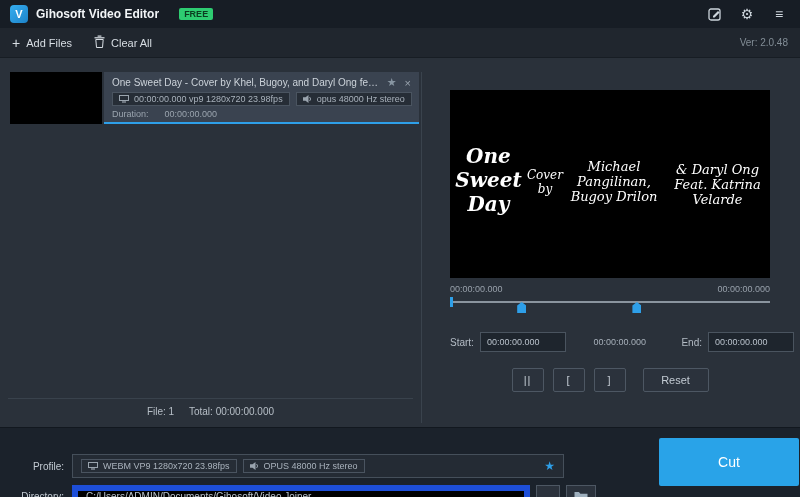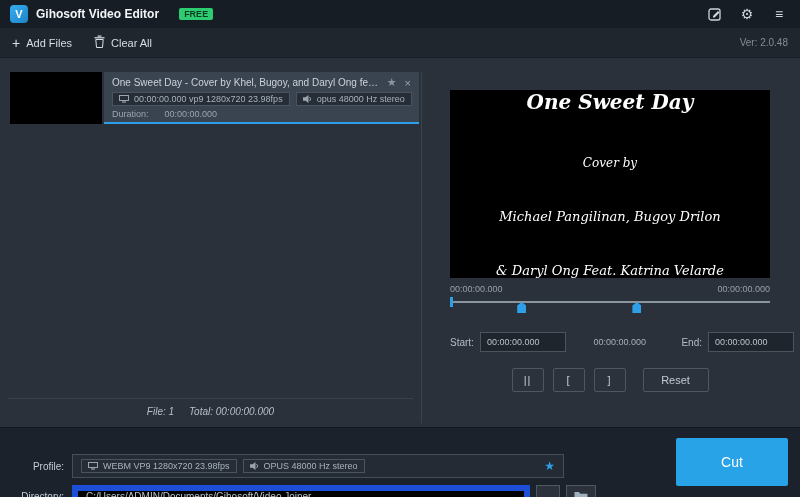--- a/index.html
+++ b/index.html
@@ -30,26 +30,26 @@
   .file-card { flex:1; margin-left:2px; background:#3a4350; border-bottom:2px solid #2e9fe8; padding:4px 8px 2px 8px; overflow:hidden; min-width:0; }
   .fc-row1 { display:flex; align-items:center; }
   .file-name { flex:1; color:#ccd3da; font-size:10px; white-space:nowrap; overflow:hidden; text-overflow:ellipsis; }
   .file-star { color:#8795a1; font-size:11px; margin-left:8px; cursor:pointer; }
   .file-close { color:#9aa4ae; font-size:11px; margin-left:8px; cursor:pointer; }
   .fc-row2 { display:flex; margin-top:3px; }
   .badge { display:inline-flex; align-items:center; background:#262d36; border:1px solid #4a5460; border-radius:0; color:#a9b2bc; font-size:9px; padding:1px 6px; margin-right:6px; white-space:nowrap; }
   .badge svg { margin-right:5px; }
   .fc-row3 { margin-top:3px; color:#9aa4ae; font-size:9px; display:flex; }
   .dur-val { margin-left:16px; }
-  .list-summary { position:absolute; left:0; right:8px; bottom:0; border-top:1px solid #39424c; text-align:center; color:#b7bfc7; font-size:10px; padding:7px 0 6px;font-style:italic; }
+  .list-summary { position:absolute; left:0; right:8px; bottom:0; border-top:1px solid #39424c; text-align:center; color:#b7bfc7; font-size:10px; padding:7px 0 6px; }
   .list-summary span { margin:0 6px; }
 
   
   .right-panel { flex:1; padding:18px 0 0 28px; min-width:0; }
-  .preview { width:320px; height:188px; background:#000; display:flex; flex-direction:column; align-items:center; justify-content:space-between; }
+  .preview { width:320px; height:188px; background:#000; display:flex; flex-direction:row; align-items:center; justify-content:space-between; }
   .ov-line { color:#fff; font-family:"DejaVu Serif",serif; font-style:italic; text-align:center; }
   .ov-1 { font-size:20px; margin-bottom:8px; font-weight:bold; }
   .ov-2 { font-size:12px; margin-bottom:5px; }
   .ov-3 { font-size:13px; margin-bottom:5px; }
   .ov-4 { font-size:13px; }
   .time-row { width:320px; display:flex; justify-content:space-between; color:#98a1ab; font-size:9px; margin-top:6px; }
   .slider { width:320px; height:18px; position:relative; }
   .track { position:absolute; left:0; right:0; top:7px; height:2px; background:#8a949e; cursor:pointer; }
   .playhead { position:absolute; left:0; top:3px; width:3px; height:10px; background:#2e9fe8; }
   .handle { position:absolute; top:8px; width:9px; height:11px; background:#2e9fe8; clip-path:polygon(50% 0,100% 32%,100% 100%,0 100%,0 32%); cursor:pointer; }
@@ -68,21 +68,21 @@
   
   .bottombar { height:70px; background:#1b222b; border-top:1px solid #12181f; position:relative; padding-top:26px; flex:0 0 auto; }
   .ob-row { display:flex; align-items:center; margin-left:12px; }
   .ob-label { width:52px; text-align:right; color:#c3cbd3; font-size:10px; margin-right:8px; flex:0 0 auto; }
   .profile-field { width:492px; height:24px; background:#242b34; border:1px solid #454f5a; display:flex; align-items:center; padding:0 8px; cursor:pointer; }
   .profile-star { margin-left:auto; color:#2e9fe8; font-size:12px; cursor:pointer; }
   .row2 { margin-top:7px; }
   .dir-input { width:458px; height:22px; background:#000000; border:6px solid #1d4ed8; color:#b9c2cb; font-size:10px; font-family:"Liberation Sans",sans-serif; padding:0 8px; }
   .mini-btn { width:24px; height:22px; background:#2b323c; border:1px solid #4d5763; color:#c3cbd3; font-size:10px; display:flex; align-items:center; justify-content:center; margin-left:6px; cursor:pointer; }
   .folder-btn { width:30px; }
-  .cut-btn { position:absolute; right:12px; top:10px; width:112px; height:48px; background:#29a3e8; color:#fff; font-size:14px; display:flex; align-items:center; justify-content:center; border-radius:2px; cursor:pointer; }
+  .cut-btn { position:absolute; right:1px; top:10px; width:140px; height:48px; background:#29a3e8; color:#fff; font-size:14px; display:flex; align-items:center; justify-content:center; border-radius:2px; cursor:pointer; }
 </style>
 </head>
 <body>
 
 <div class="window">
 
   <header class="titlebar">
     <div class="logo">
         <span>V</span>
       </div>

